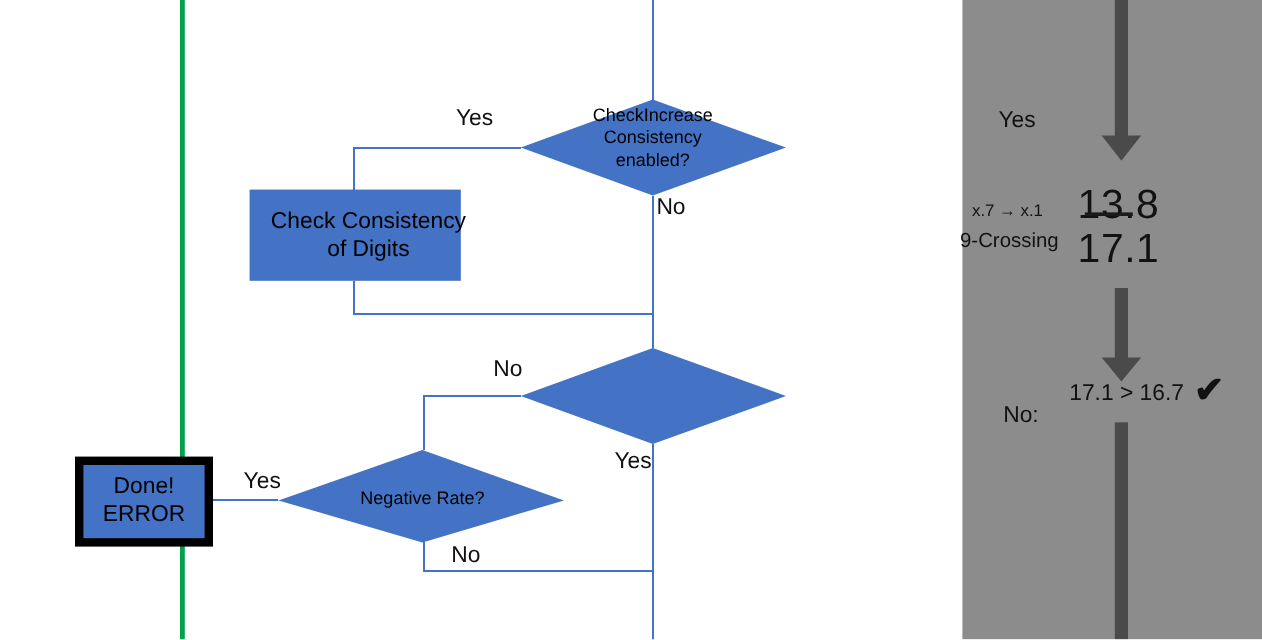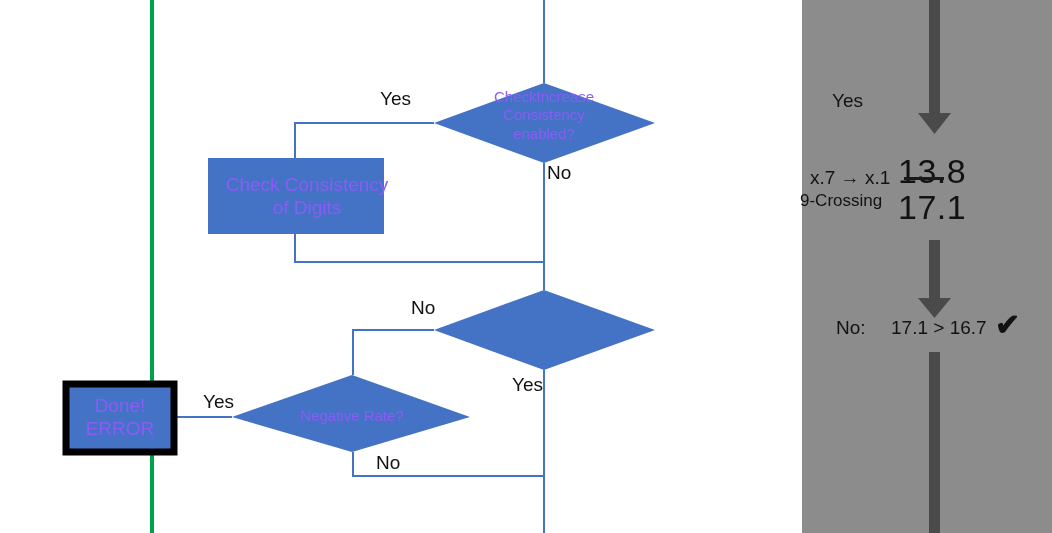--- a/index.html
+++ b/index.html
@@ -16,21 +16,21 @@
     font-family: "Liberation Sans", sans-serif;
   }
   .layer {
     position: absolute;
     left: 0; top: 0;
     width: 1052px;
     height: 533px;
   }
   .node-text {
     position: absolute;
-    color: #8b5cf6;
+    color: #000000;
     text-align: center;
     line-height: 1.22;
     white-space: pre-line;
     pointer-events: none;
   }
   .edge-label {
     position: absolute;
     color: #111111;
     font-size: 19px;
     text-align: center;
@@ -139,29 +139,29 @@
 
         <path d="M 929,240 L 940,240 L 940,298 L 951,298 L 934.5,318 L 918,298 L 929,298 Z"></path>
 
         <rect x="929" y="352" width="11" height="181"></rect>
       </g>
     </svg>
   </div>
 
   <div class="panel-label" style="left:832px; top:90px; font-size:19px;">Yes</div>
 
-  <div class="panel-label" style="left:810px; top:167px; font-size:19px;">x.7 → x.1</div>
+  <div class="panel-label" style="left:810px; top:167px; font-size:14px;">x.7 → x.1</div>
 
   <div class="panel-label" style="left:800px; top:191px; font-size:17px;">9-Crossing</div>
 
   <div class="panel-label" style="left:898px; top:152px; font-size:34px; letter-spacing:0.5px;">13.8</div>
 
   <div class="strike-line" style="left:904px; top:177px; width:40px; height:2.5px;"></div>
 
   <div class="panel-label" style="left:898px; top:188px; font-size:34px; letter-spacing:0.5px;">17.1</div>
 
-  <div class="panel-label" style="left:836px; top:317px; font-size:19px;">No:</div>
+  <div class="panel-label" style="left:836px; top:336px; font-size:19px;">No:</div>
 
   <div class="panel-label" style="left:891px; top:317px; font-size:19px;">17.1 &gt; 16.7</div>
 
   <div class="panel-label" style="left:995px; top:307px; font-size:30px; font-weight:bold;">✔</div>
 
 </div>
 
 </body></html>

